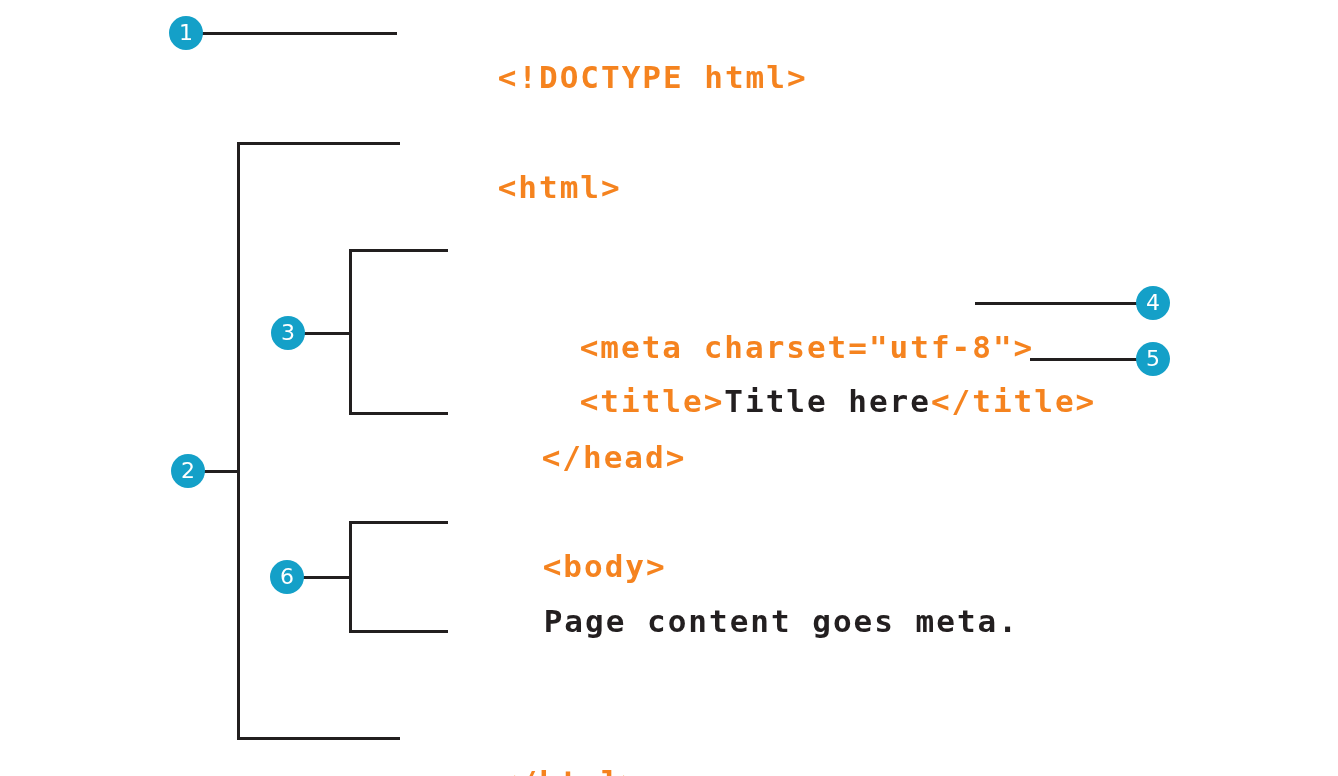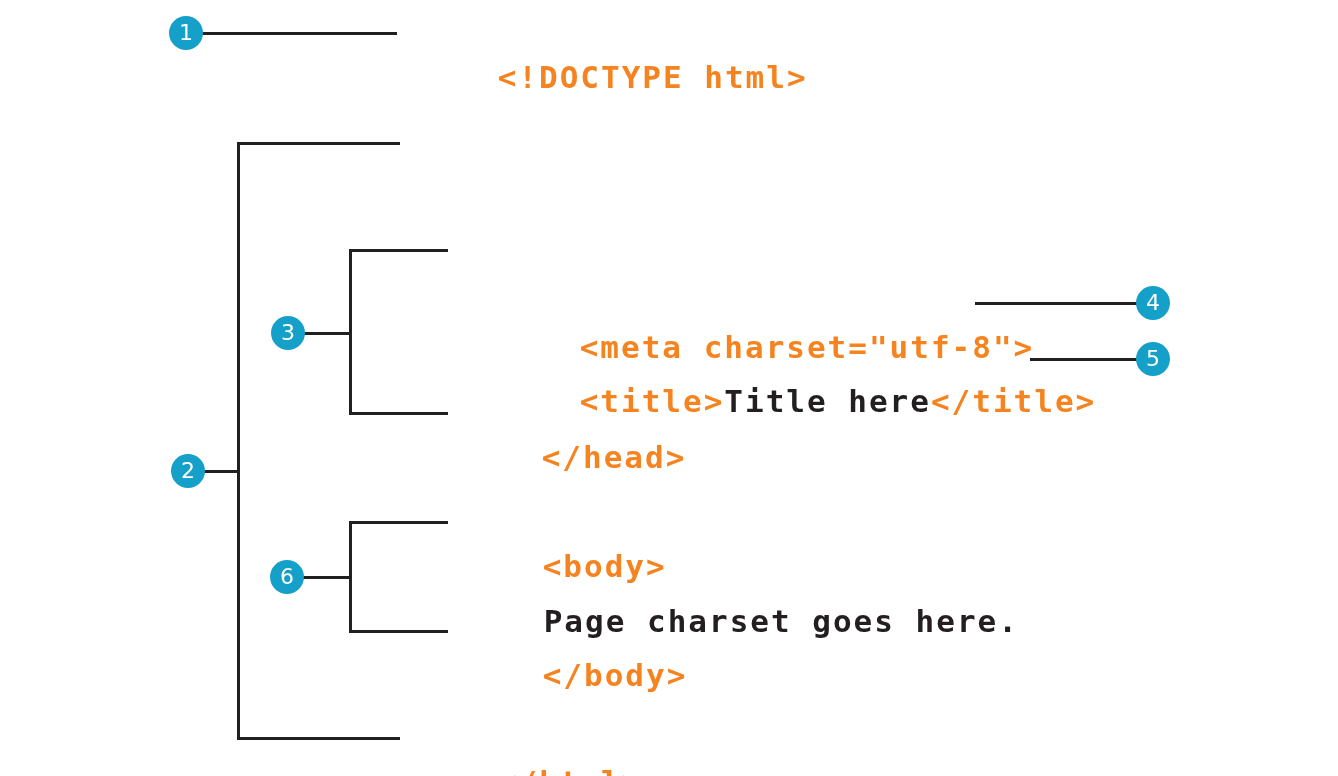--- a/index.html
+++ b/index.html
@@ -64,45 +64,45 @@
   <div class="line h" style="left:348.5px; top:629.5px; width:99px;"></div>
   <div class="line h" style="left:303px; top:575.5px; width:47px;"></div>
 
   <div class="line h" style="left:975px; top:301.5px; width:162px;"></div>
   <div class="line h" style="left:1030px; top:357.5px; width:107px;"></div>
 
   <div class="code-line" style="left:415px; top:11px;">
     <span class="seg tag">&lt;!DOCTYPE html&gt;</span>
   </div>
 
+  <div class="code-line" style="left:415px; top:121px;">
+    <span class="seg tag">&lt;html&gt;</span>
+  </div>
 
 
   <div class="code-line" style="left:497px; top:281px;">
     <span class="seg tag">&lt;meta charset="utf-8"&gt;</span>
   </div>
 
   <div class="code-line" style="left:497px; top:335px;">
     <span class="seg tag">&lt;title&gt;</span><span class="seg content">Title here</span><span class="seg tag">&lt;/title&gt;</span>
   </div>
 
   <div class="code-line" style="left:460px; top:500px;">
     <span class="seg tag">&lt;body&gt;</span>
   </div>
 
   <div class="code-line" style="left:459px; top:391px;">
     <span class="seg tag">&lt;/head&gt;</span>
   </div>
 
   <div class="code-line" style="left:461px; top:555px;">
-    <span class="seg content">Page charset goes here.</span>
+    <span class="seg content">Page content goes meta.</span>
   </div>
 
-  <div class="code-line" style="left:460px; top:609px;">
-    <span class="seg tag">&lt;/body&gt;</span>
-  </div>
 
   <div class="code-line" style="left:415px; top:716px;">
     <span class="seg tag">&lt;/html&gt;</span>
   </div>
 
   <div class="callout" style="left:169px; top:16px;">1</div>
   <div class="callout" style="left:171px; top:454px;">2</div>
   <div class="callout" style="left:271px; top:316px;">3</div>
   <div class="callout" style="left:1136px; top:286px;">4</div>
   <div class="callout" style="left:1136px; top:342px;">5</div>

